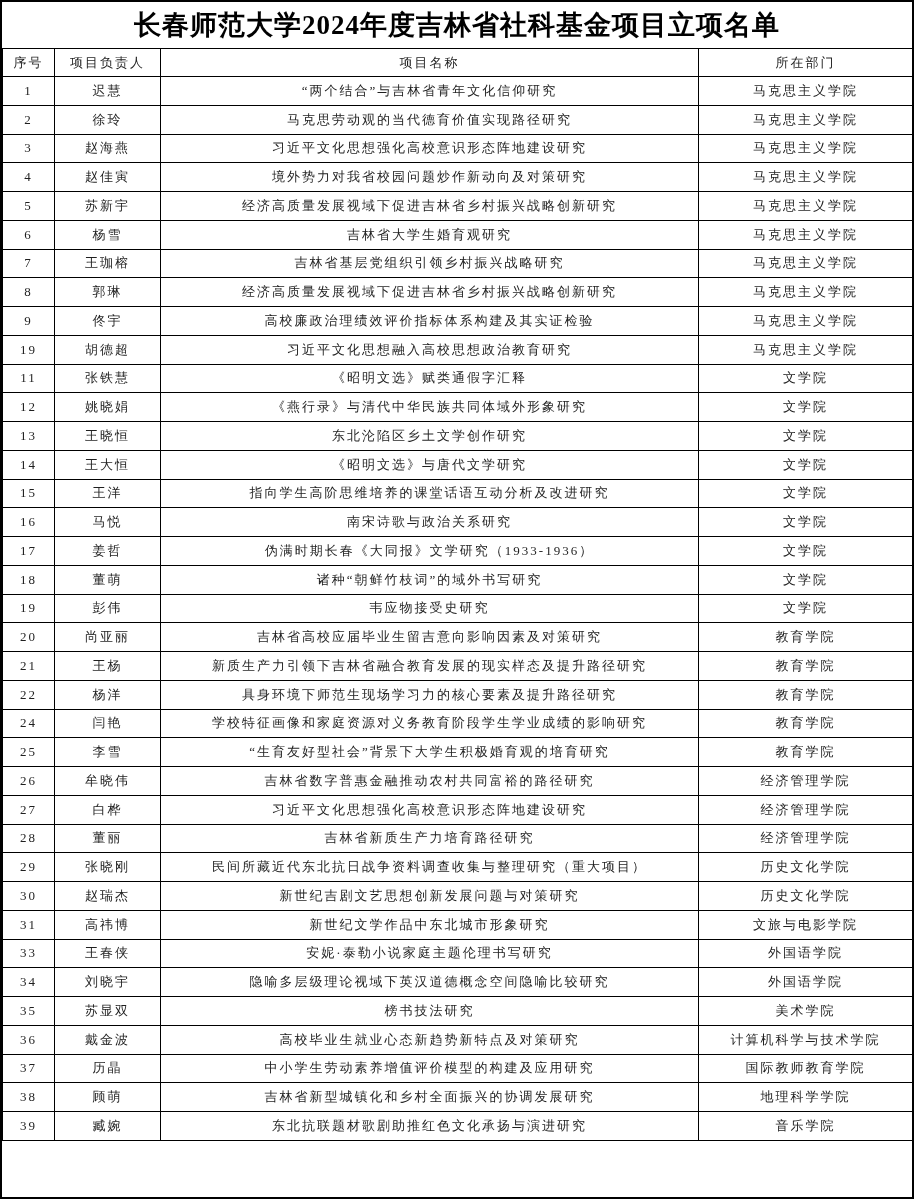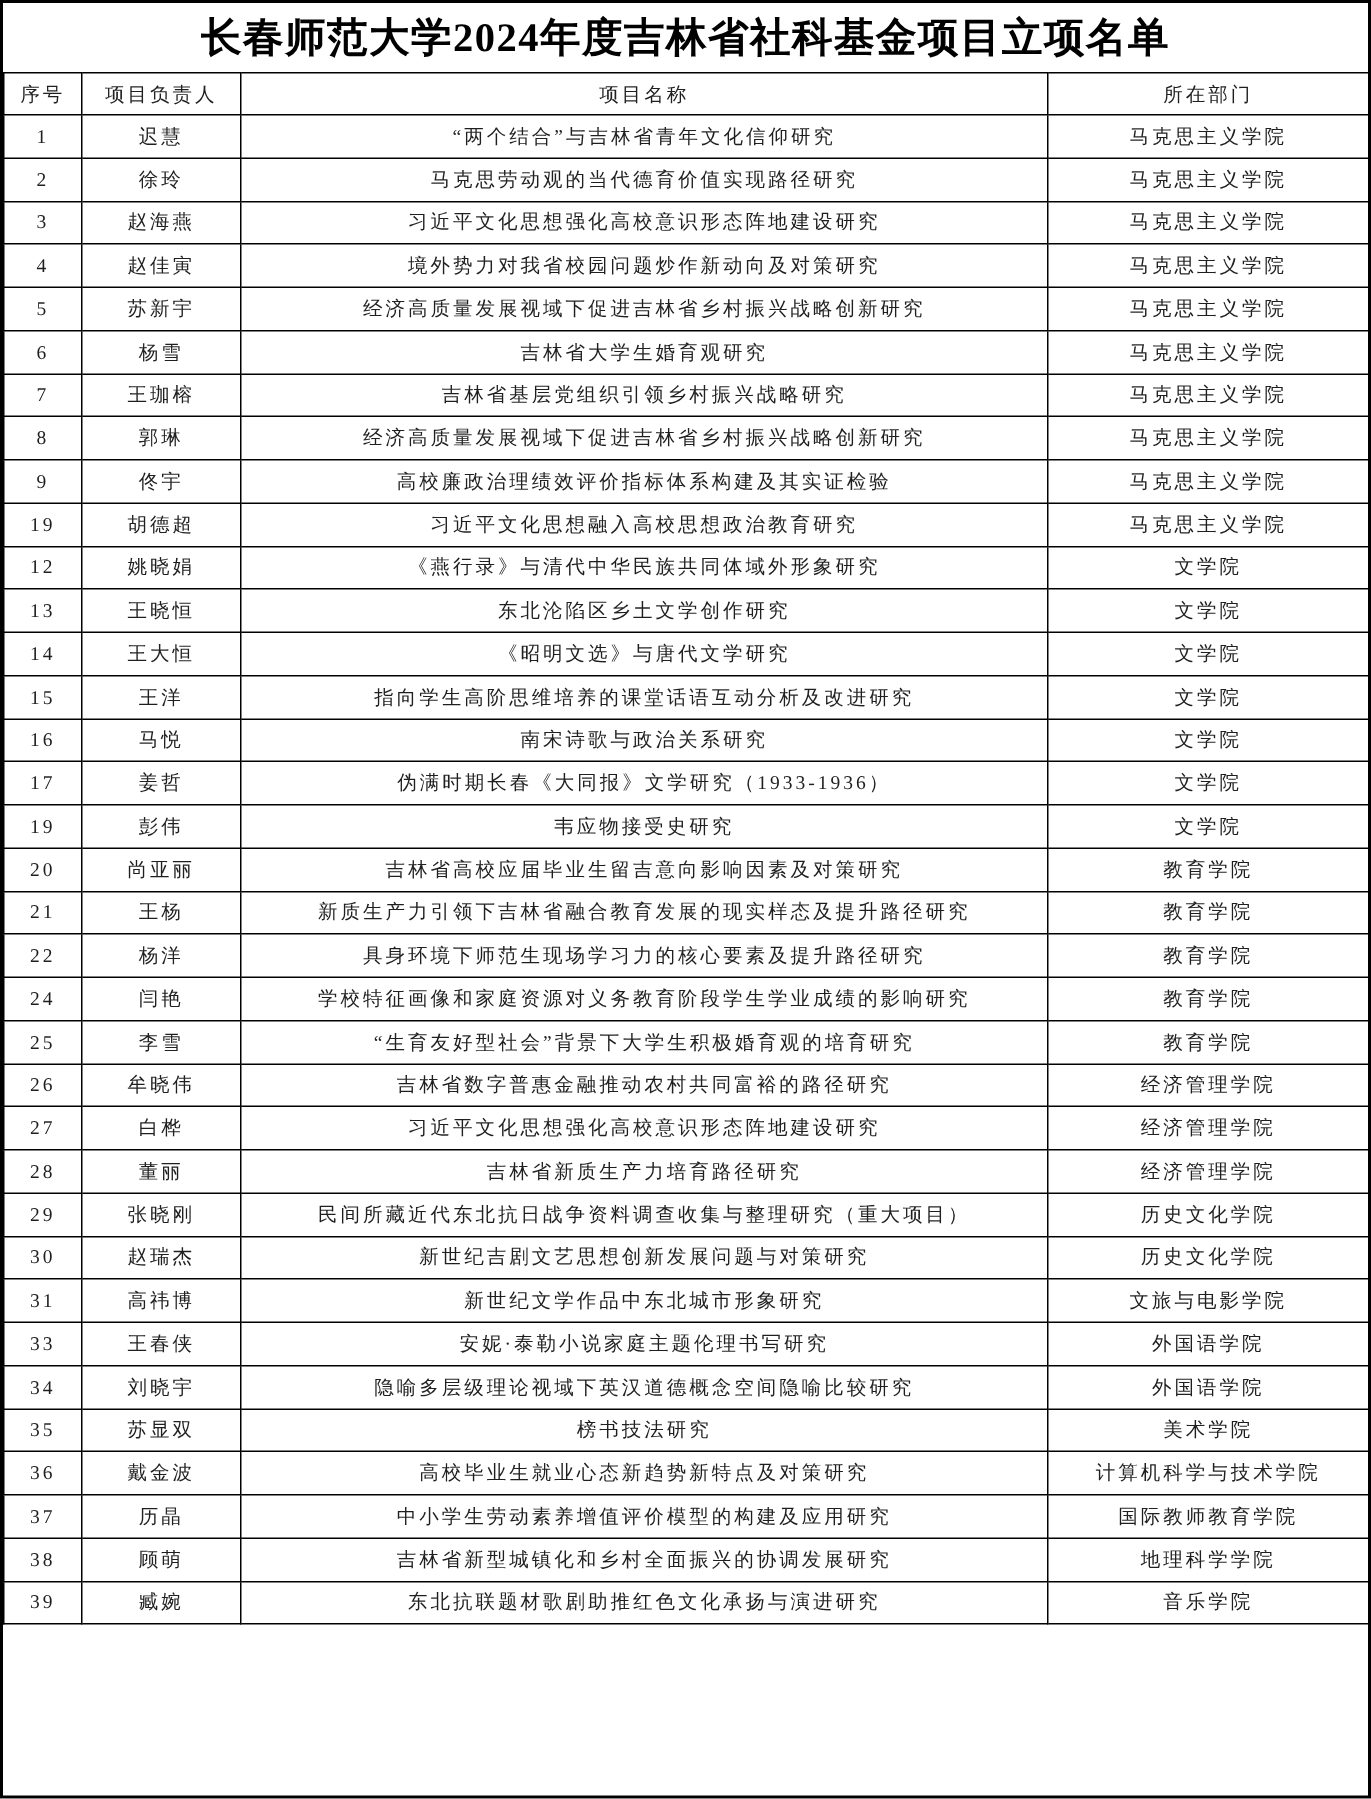--- a/index.html
+++ b/index.html
@@ -133,20 +133,26 @@
     <td>高校廉政治理绩效评价指标体系构建及其实证检验</td>
     <td>马克思主义学院</td>
   </tr>
         <tr>
     <td class="cell-no">19</td>
     <td>胡德超</td>
     <td>习近平文化思想融入高校思想政治教育研究</td>
     <td>马克思主义学院</td>
   </tr>
         <tr>
+    <td class="cell-no">11</td>
+    <td>张铁慧</td>
+    <td>《昭明文选》赋类通假字汇释</td>
+    <td>文学院</td>
+  </tr>
+        <tr>
     <td class="cell-no">12</td>
     <td>姚晓娟</td>
     <td>《燕行录》与清代中华民族共同体域外形象研究</td>
     <td>文学院</td>
   </tr>
         <tr>
     <td class="cell-no">13</td>
     <td>王晓恒</td>
     <td>东北沦陷区乡土文学创作研究</td>
     <td>文学院</td>
@@ -166,20 +172,26 @@
         <tr>
     <td class="cell-no">16</td>
     <td>马悦</td>
     <td>南宋诗歌与政治关系研究</td>
     <td>文学院</td>
   </tr>
         <tr>
     <td class="cell-no">17</td>
     <td>姜哲</td>
     <td>伪满时期长春《大同报》文学研究（1933-1936）</td>
+    <td>文学院</td>
+  </tr>
+        <tr>
+    <td class="cell-no">18</td>
+    <td>董萌</td>
+    <td>诸种“朝鲜竹枝词”的域外书写研究</td>
     <td>文学院</td>
   </tr>
         <tr>
     <td class="cell-no">19</td>
     <td>彭伟</td>
     <td>韦应物接受史研究</td>
     <td>文学院</td>
   </tr>
         <tr>
     <td class="cell-no">20</td>

